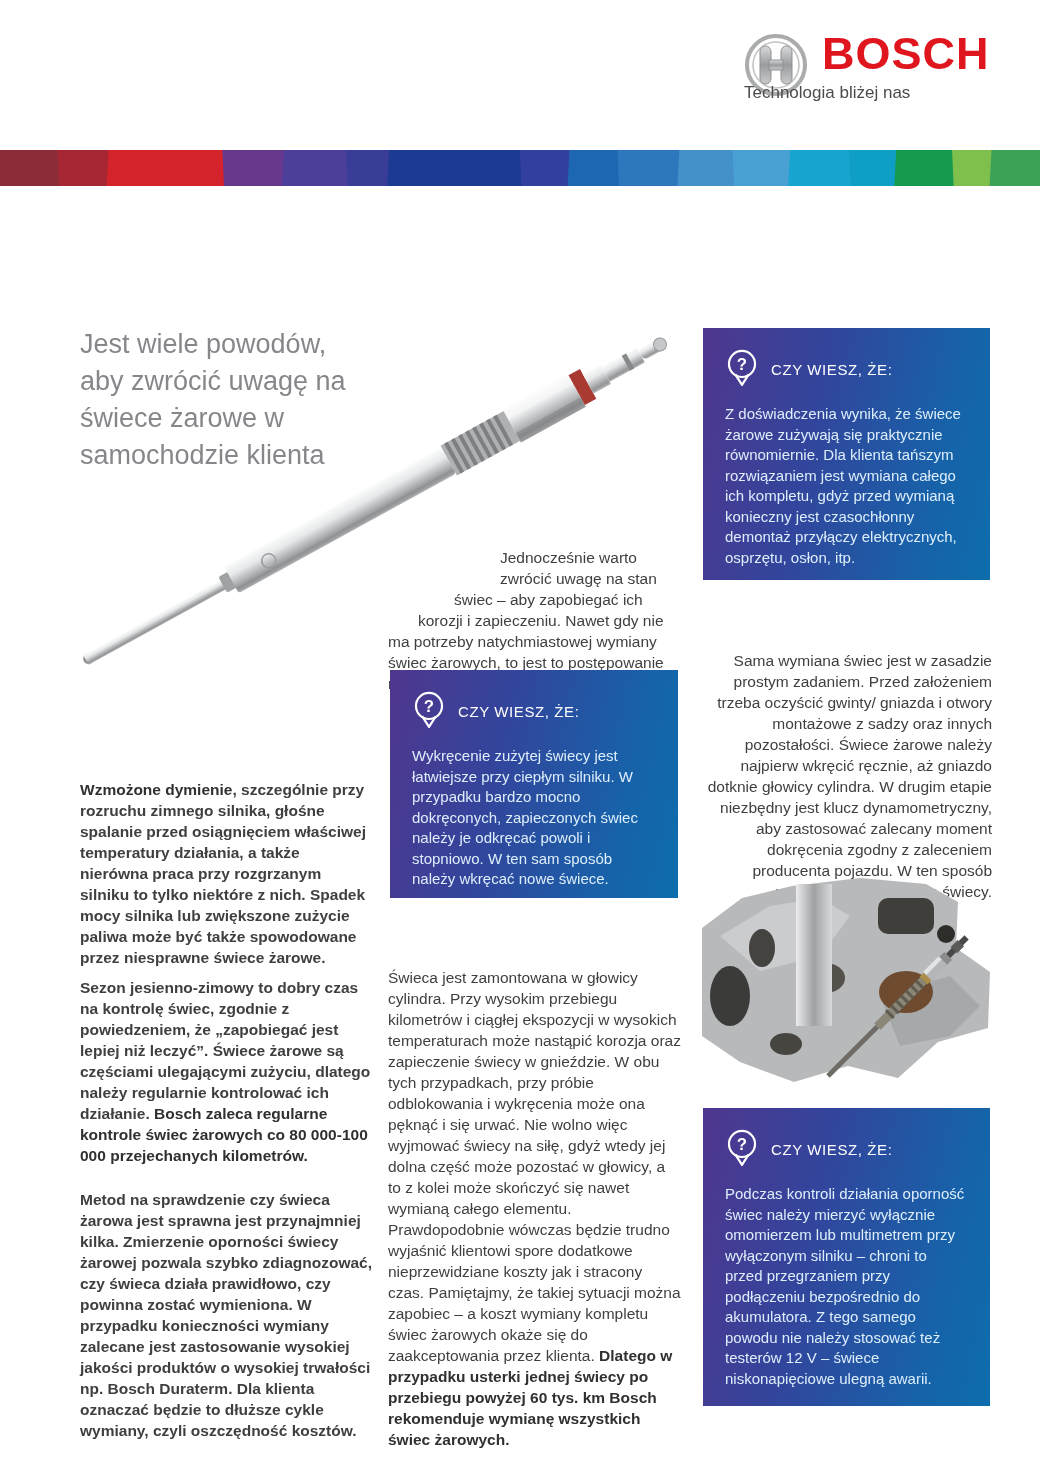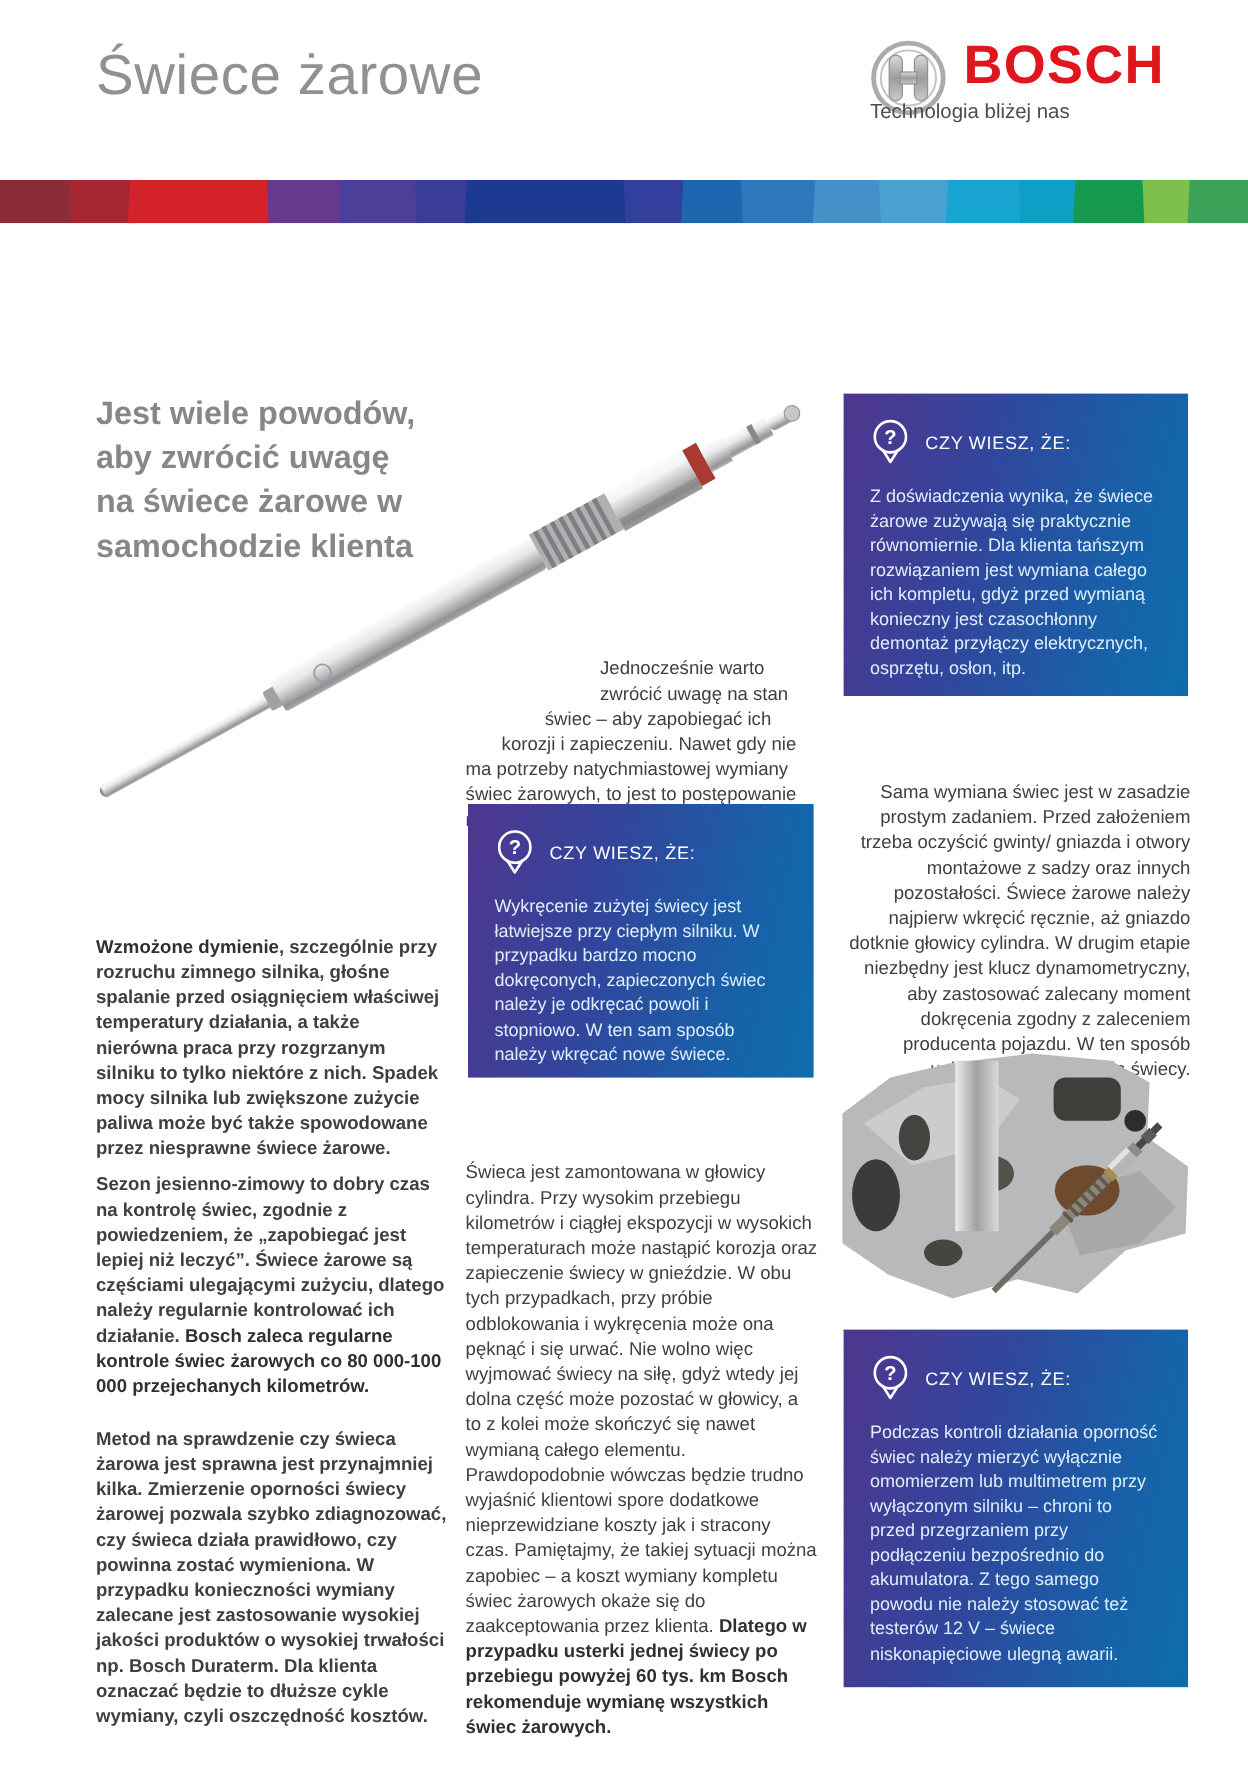--- a/index.html
+++ b/index.html
@@ -2,32 +2,32 @@
 <html lang="pl"><head>
 <meta charset="utf-8">
 <style>
   html,body{margin:0;padding:0;background:#ffffff;}
   .page{
     position:relative;width:1040px;height:1471px;margin:0 auto;background:#fff;
     font-family:"Liberation Sans","DejaVu Sans",sans-serif;overflow:hidden;
   }
   
   .doc-title{position:absolute;left:80px;top:34px;font-size:47px;color:#8f9193;letter-spacing:0.5px;}
-  .brand{position:absolute;left:725px;top:30px;width:240px;height:78px;}
+  .brand{position:absolute;left:744px;top:30px;width:240px;height:78px;}
   .armature{position:absolute;left:0;top:3px;width:64px;height:64px;}
   .bosch-word{position:absolute;left:78px;top:-2px;font-size:45px;font-weight:bold;color:#e0161f;letter-spacing:1px;}
   .bosch-tagline{position:absolute;left:0;top:53px;width:238px;text-align:left;font-size:17px;color:#4c4c4c;}
   
   .color-bar{position:absolute;left:0;top:150px;width:1040px;height:36px;display:flex;overflow:hidden;}
   .bar-seg{height:100%;}
   .bar-seg:nth-child(odd){transform:skewX(-3deg) scaleX(1.06);}
   .bar-seg:nth-child(even){transform:skewX(2.5deg) scaleX(1.06);}
   
   .main-heading{position:absolute;left:78px;top:212px;width:940px;font-size:53px;font-weight:bold;color:#29a9e1;letter-spacing:-0.5px;}
-  .intro{position:absolute;left:80px;top:326px;width:272px;font-size:27px;line-height:37px;color:#85878a;font-weight:bold;}
+  .intro{position:absolute;left:80px;top:326px;width:272px;font-size:27px;line-height:37px;color:#85878a;}
   
   .body-text{position:absolute;font-size:15.5px;line-height:21px;color:#3e3f41;margin-top:44px;}
   .body-text b{color:#2f3032;}
   .col-left{left:80px;width:292px;font-weight:bold;}
   .col-mid{left:388px;width:294px;}
   .col-right{left:703px;width:289px;text-align:right;}
   .p-left-1{top:735px;}
   .p-left-2{top:933px;}
   .p-left-3{top:1145px;}
   .p-mid-1{top:503px;}
@@ -50,21 +50,20 @@
   .qpin{width:34px;height:42px;flex:0 0 auto;}
   
   .plug-img{position:absolute;left:40px;top:312px;width:650px;height:370px;}
   .engine-img{position:absolute;left:700px;top:876px;width:292px;height:215px;}
 </style>
 </head>
 <body>
 
 <div class="page">
 
-  <div class="doc-title">Świece żarowe</div>
 
   <div class="brand">
     <svg class="armature" viewBox="0 0 64 64">
       <defs>
         <linearGradient id="armg" x1="0" y1="0" x2="0" y2="1">
           <stop offset="0" stop-color="#d9dadb"></stop>
             <stop offset="0.5" stop-color="#9a9c9e"></stop>
             <stop offset="1" stop-color="#c9cacb"></stop>
         </linearGradient>
       </defs>

